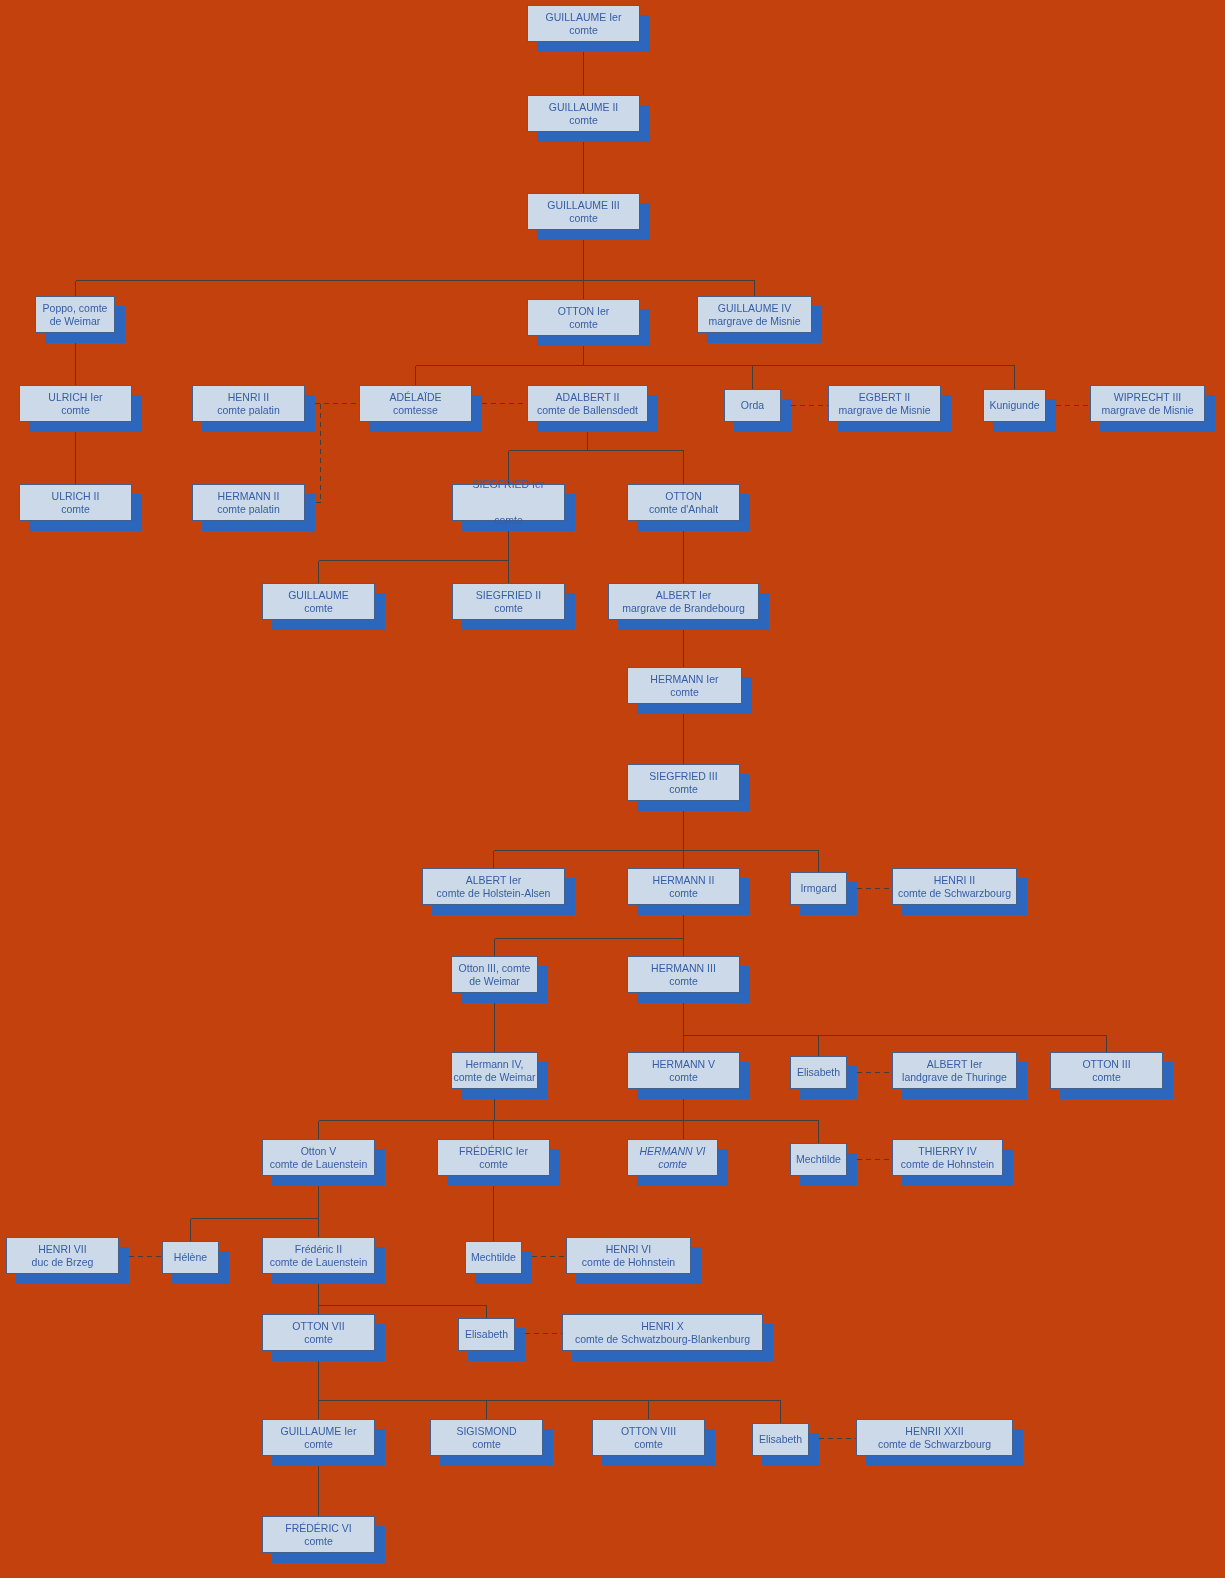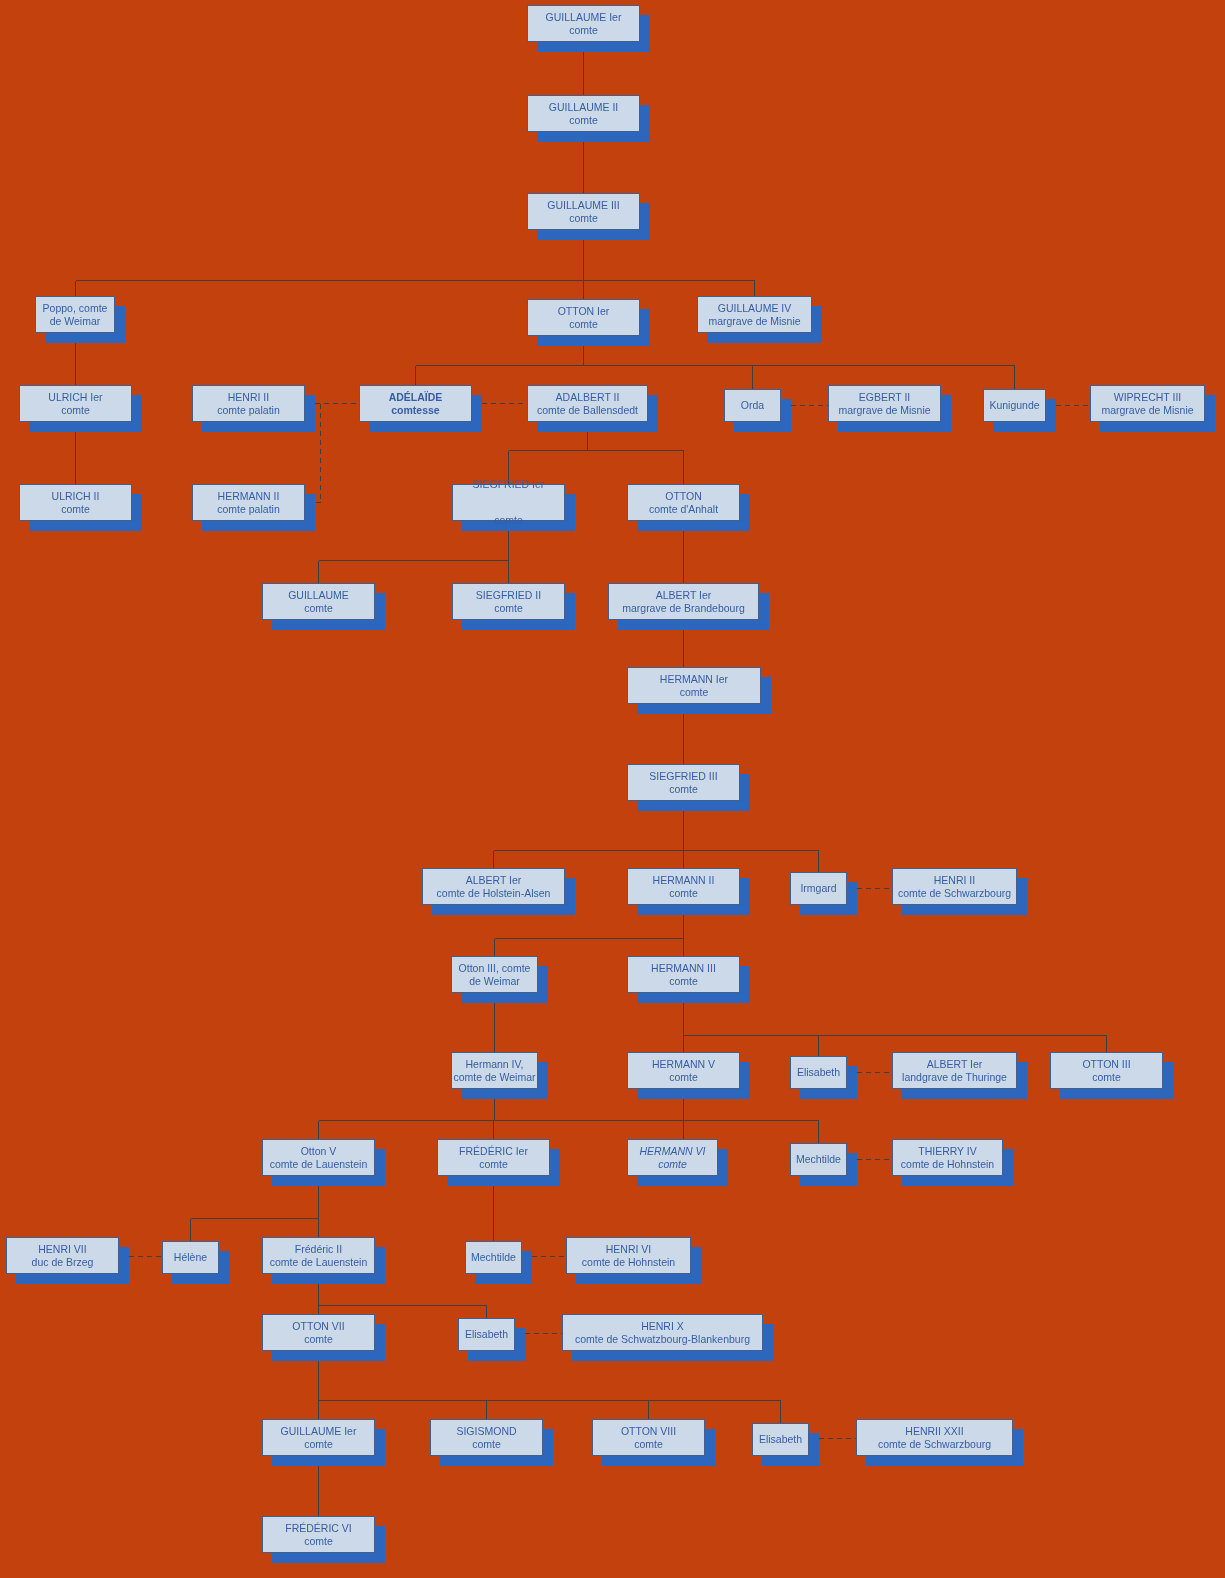--- a/index.html
+++ b/index.html
@@ -156,21 +156,21 @@
       <div class="l2">margrave de Misnie</div>
     </div>
     <div class="node" style="left: 19px; top: 385px; width: 113px; height: 37px;">
       <div class="l1">ULRICH Ier</div>
       <div class="l2">comte</div>
     </div>
     <div class="node" style="left: 192px; top: 385px; width: 113px; height: 37px;">
       <div class="l1">HENRI II</div>
       <div class="l2">comte palatin</div>
     </div>
-    <div class="node" style="left: 359px; top: 385px; width: 113px; height: 37px; font-weight: bold;">
+    <div class="node" style="left: 359px; top: 385px; width: 113px; height: 37px;">
       <div class="l1">ADÉLAÏDE</div>
       <div class="l2">comtesse</div>
     </div>
     <div class="node" style="left: 527px; top: 385px; width: 121px; height: 37px;">
       <div class="l1">ADALBERT II</div>
       <div class="l2">comte de Ballensdedt</div>
     </div>
     <div class="node" style="left: 724px; top: 389px; width: 57px; height: 33px;">
       <div class="l1">Orda</div>
     </div>
@@ -206,21 +206,21 @@
       <div class="l2">comte</div>
     </div>
     <div class="node" style="left: 452px; top: 583px; width: 113px; height: 37px;">
       <div class="l1">SIEGFRIED II</div>
       <div class="l2">comte</div>
     </div>
     <div class="node" style="left: 608px; top: 583px; width: 151px; height: 37px;">
       <div class="l1">ALBERT Ier</div>
       <div class="l2">margrave de Brandebourg</div>
     </div>
-    <div class="node" style="left: 627px; top: 667px; width: 134px; height: 37px;">
+    <div class="node" style="left: 627px; top: 667px; width: 115px; height: 37px;">
       <div class="l1">HERMANN Ier</div>
       <div class="l2">comte</div>
     </div>
     <div class="node" style="left: 627px; top: 764px; width: 113px; height: 37px;">
       <div class="l1">SIEGFRIED III</div>
       <div class="l2">comte</div>
     </div>
     <div class="node" style="left: 422px; top: 868px; width: 143px; height: 37px;">
       <div class="l1">ALBERT Ier</div>
       <div class="l2">comte de Holstein-Alsen</div>

